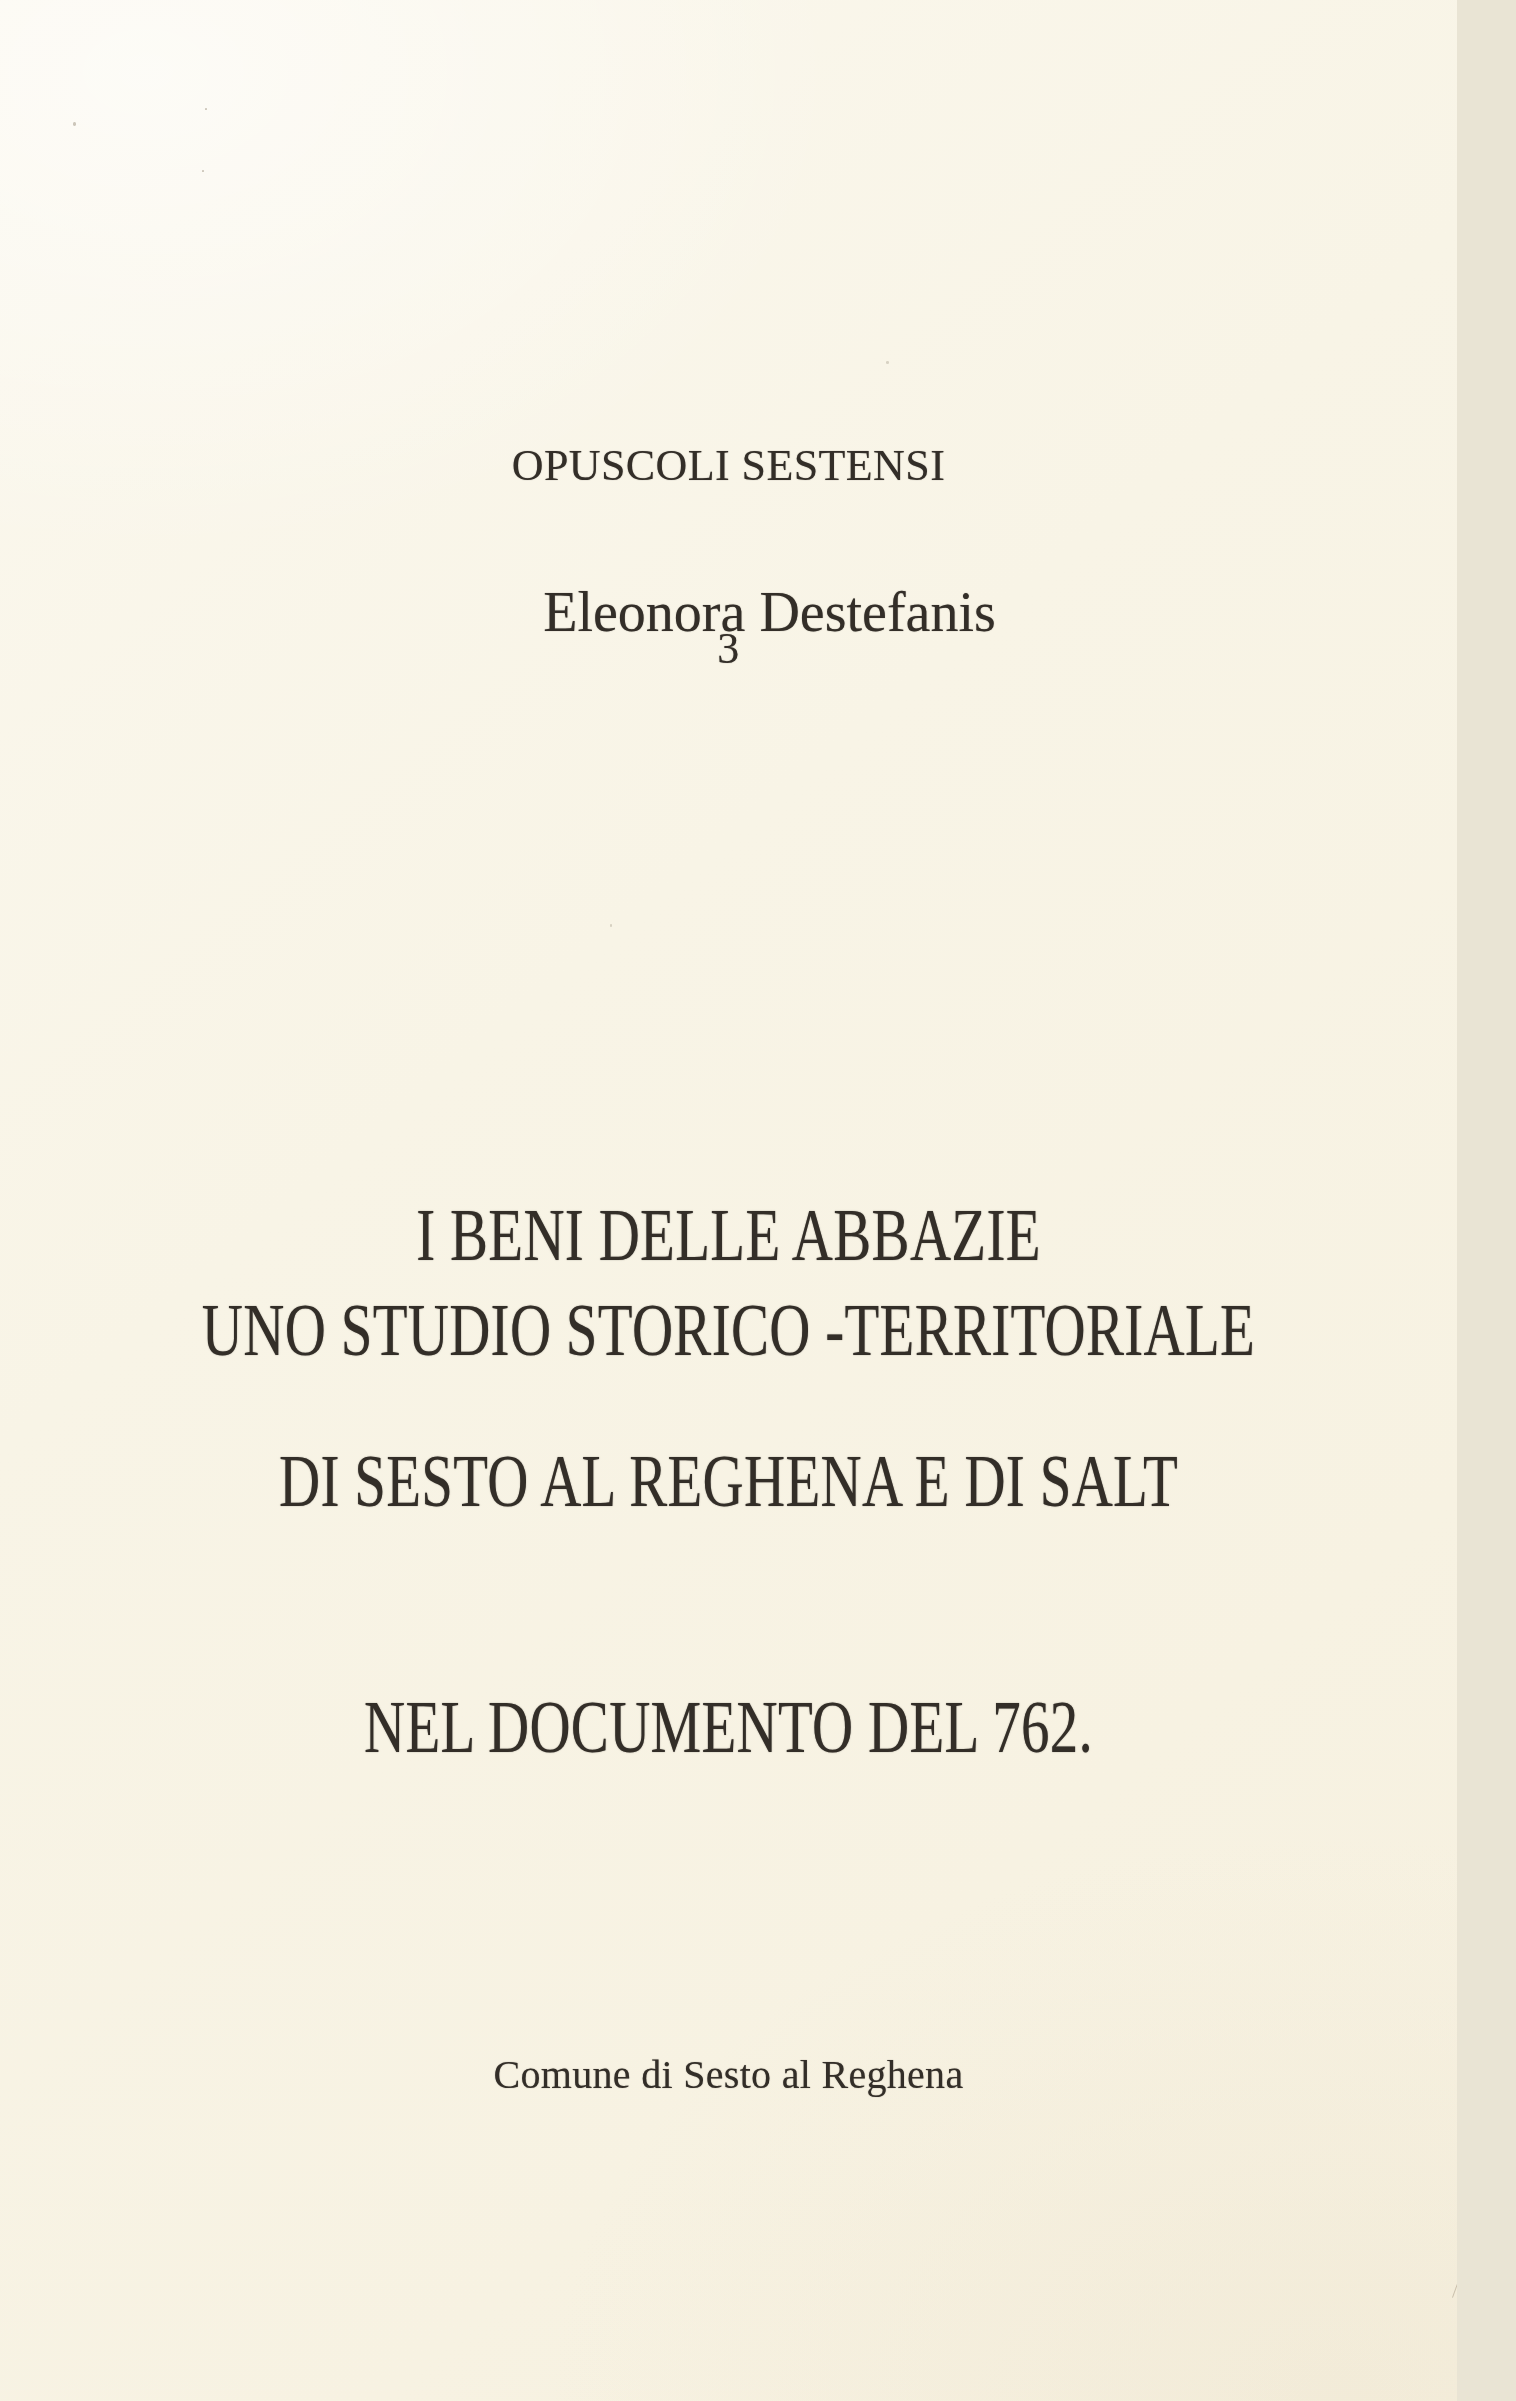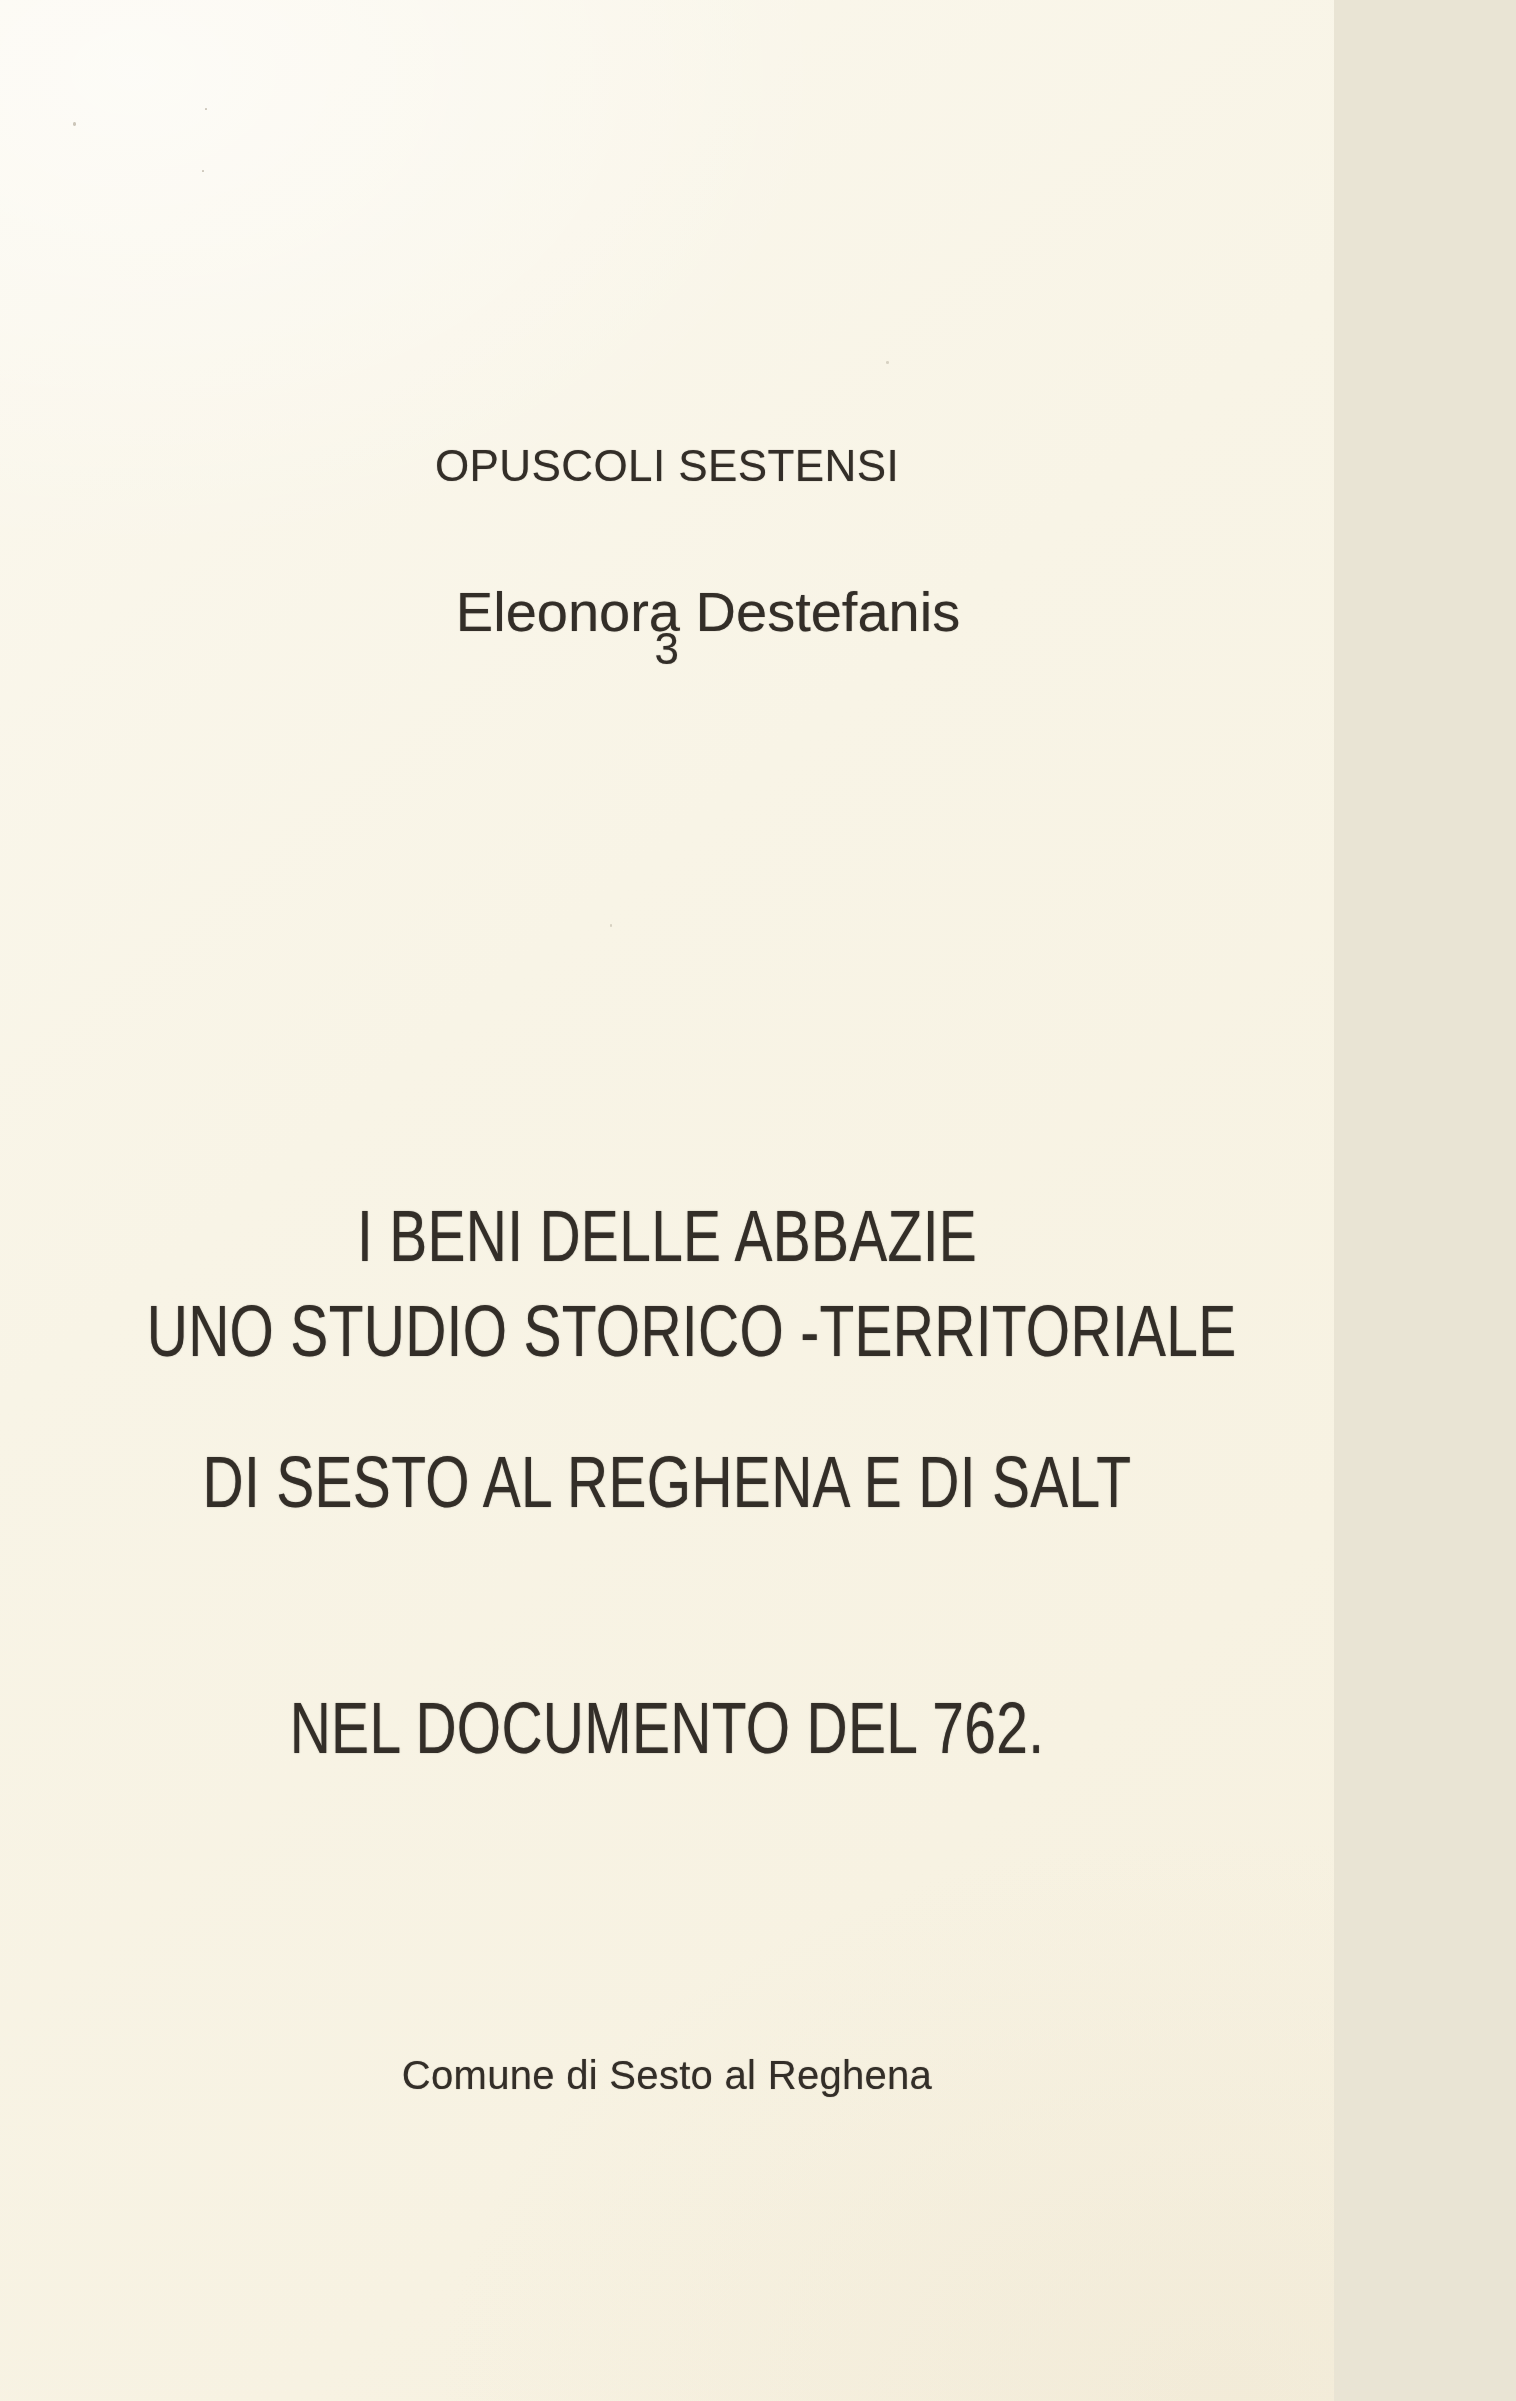--- a/index.html
+++ b/index.html
@@ -2,28 +2,28 @@
 <html style="font-size:14px"><head>
 <meta charset="utf-8">
 <style>
   html, body {
     margin: 0;
     padding: 0;
     background: #e9e4d4;
   }
   .page {
     position: relative;
-    width: 1334px;
+    width: 1457px;
     height: 2401px;
     overflow: hidden;
     background:
       radial-gradient(1129px 781px at 10% 3%, rgba(255,255,255,0.55), rgba(255,255,255,0) 62%),
       radial-gradient(1215px 868px at 92% 100%, rgba(235,226,203,0.35), rgba(235,226,203,0) 65%),
       linear-gradient(140deg, #fbf8ee 0%, #f8f4e6 40%, #f7f2e2 75%, #f6f0df 100%);
-    font-family: Liberation Sans, sans-serif;
+    font-family: Liberation Serif, serif;
     color: #332e28;
   }
   .textline {
     position: absolute;
     left: 0;
     width: 100%;
     text-align: center;
     white-space: pre;
     text-shadow: 0 0 1.1px rgba(51,46,40,0.5);
   }

